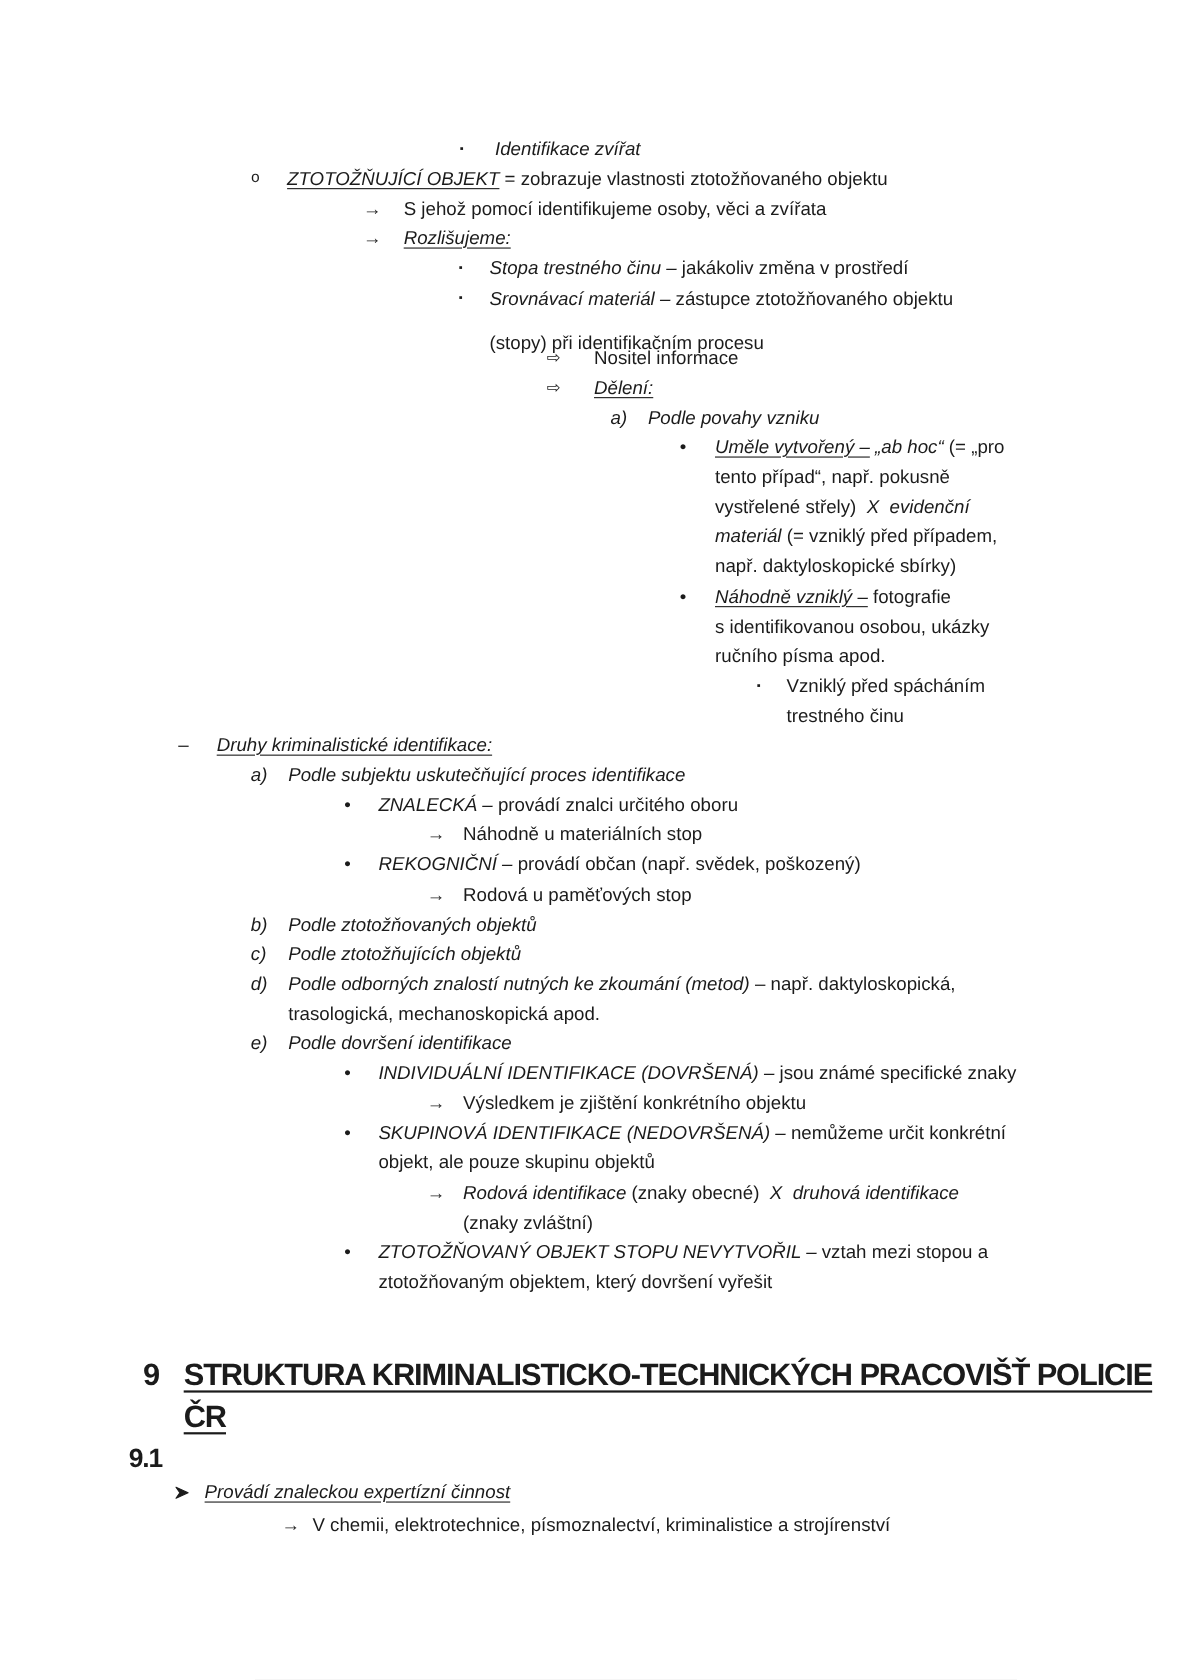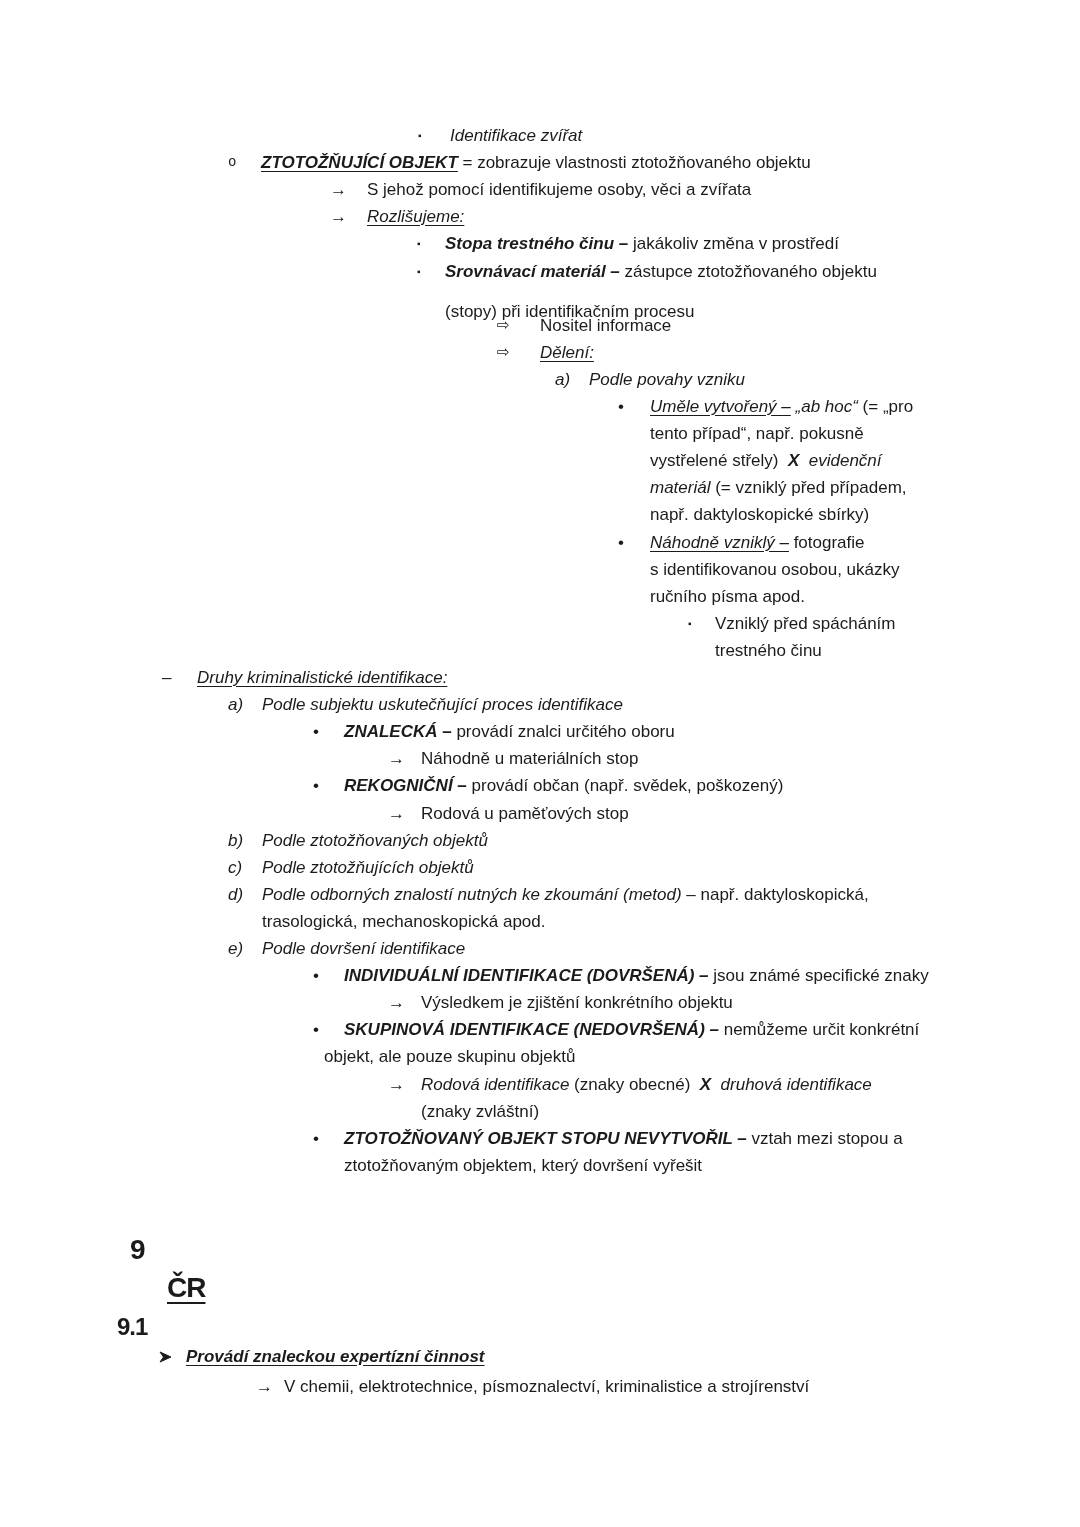--- a/index.html
+++ b/index.html
@@ -25,21 +25,21 @@
     white-space:pre;
   }
   .m-sq{font-size:10px;}
   .m-o{font-family:"Liberation Mono", monospace;font-size:14px;}
   .m-dot{font-size:17px;}
   .m-arr{font-size:17px;}
   .m-darr{font-family:"DejaVu Sans", sans-serif;font-size:15px;}
   .m-dash{font-size:17px;}
   .m-letter{font-size:17px;font-style:italic;}
   .i{font-style:italic;}
-  .b{font-weight:bold;}
+  .b{font-weight:normal;}
   .u{text-decoration:underline;text-underline-offset:3px;}
   .hblock{position:absolute;font-weight:bold;letter-spacing:-1px;white-space:pre;}
   .h1s{font-size:28px;}
   .h2s{font-size:24px;}
   .hu{text-decoration:underline;text-decoration-thickness:2px;text-underline-offset:5px;}
   .kbul{position:absolute;}
   .ktext{position:absolute;font-size:17px;line-height:27px;white-space:pre;}
 </style>
 </head>
 <body>
@@ -74,28 +74,29 @@
       <div class="line" style="left: 344px; top: 772px;"><span class="marker m-dot" style="left: -31px;">•</span><span class="b i">REKOGNIČNÍ – </span><span>provádí občan (např. svědek, poškozený)</span></div>
       <div class="line" style="left: 421px; top: 800px;"><span class="marker m-arr" style="left: -33px;">→</span><span>Rodová u paměťových stop</span></div>
       <div class="line" style="left: 262px; top: 827px;"><span class="marker m-letter" style="left: -34px;">b)</span><span class="i">Podle ztotožňovaných objektů</span></div>
       <div class="line" style="left: 262px; top: 854px;"><span class="marker m-letter" style="left: -34px;">c)</span><span class="i">Podle ztotožňujících objektů</span></div>
       <div class="line" style="left: 262px; top: 881px;"><span class="marker m-letter" style="left: -34px;">d)</span><span class="i">Podle odborných znalostí nutných ke zkoumání (metod)</span><span> – např. daktyloskopická,</span></div>
       <div class="line" style="left: 262px; top: 908px;"><span>trasologická, mechanoskopická apod.</span></div>
       <div class="line" style="left: 262px; top: 935px;"><span class="marker m-letter" style="left: -34px;">e)</span><span class="i">Podle dovršení identifikace</span></div>
       <div class="line" style="left: 344px; top: 962px;"><span class="marker m-dot" style="left: -31px;">•</span><span class="b i">INDIVIDUÁLNÍ IDENTIFIKACE (DOVRŠENÁ) – </span><span>jsou známé specifické znaky</span></div>
       <div class="line" style="left: 421px; top: 989px;"><span class="marker m-arr" style="left: -33px;">→</span><span>Výsledkem je zjištění konkrétního objektu</span></div>
       <div class="line" style="left: 344px; top: 1016px;"><span class="marker m-dot" style="left: -31px;">•</span><span class="b i">SKUPINOVÁ IDENTIFIKACE (NEDOVRŠENÁ) – </span><span>nemůžeme určit konkrétní</span></div>
-      <div class="line" style="left: 324px; top: 1043px;"><span>objekt, ale pouze skupinu objektů</span></div>
+      <div class="line" style="left: 344px; top: 1043px;"><span>objekt, ale pouze skupinu objektů</span></div>
       <div class="line" style="left: 421px; top: 1071px;"><span class="marker m-arr" style="left: -33px;">→</span><span class="i">Rodová identifikace</span><span> (znaky obecné)  </span><span class="b i">X</span><span>  </span><span class="i">druhová identifikace</span></div>
       <div class="line" style="left: 421px; top: 1098px;"><span>(znaky zvláštní)</span></div>
       <div class="line" style="left: 344px; top: 1125px;"><span class="marker m-dot" style="left: -31px;">•</span><span class="b i">ZTOTOŽŇOVANÝ OBJEKT STOPU NEVYTVOŘIL – </span><span>vztah mezi stopou a</span></div>
       <div class="line" style="left: 344px; top: 1152px;"><span>ztotožňovaným objektem, který dovršení vyřešit</span></div>
     </div>
 
   <div class="hblock h1s" style="left:130px;top:1234px;">9</div>
+  <div class="hblock h1s" style="left:167px;top:1234px;"><span class="hu">STRUKTURA KRIMINALISTICKO-TECHNICKÝCH PRACOVIŠŤ POLICIE</span></div>
   <div class="hblock h1s" style="left:167px;top:1272px;"><span class="hu">ČR</span></div>
 
   <div class="hblock h2s" style="left:117px;top:1313px;">9.1</div>
 
   <div class="kbul" style="left:159px;top:1350px;">
     <svg width="14" height="14" viewBox="0 0 14 14">
       <path d="M1 2 L12 7 L1 12 L4.5 7 Z" fill="#1b1b1b" stroke="#1b1b1b" stroke-width="1" stroke-linejoin="round"></path>
     </svg>
   </div>
   <div class="ktext" style="left:186px;top:1343px;"><span class="b i u">Provádí znaleckou expertízní činnost</span></div>

